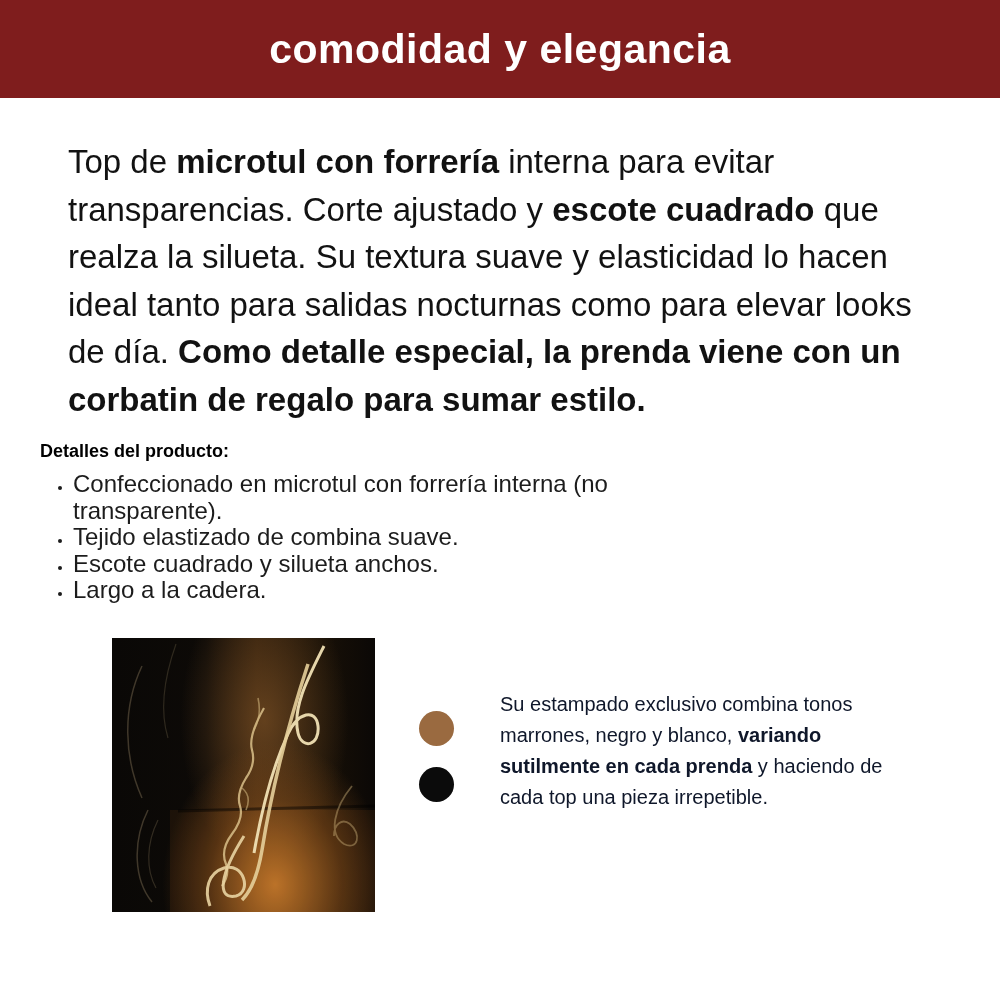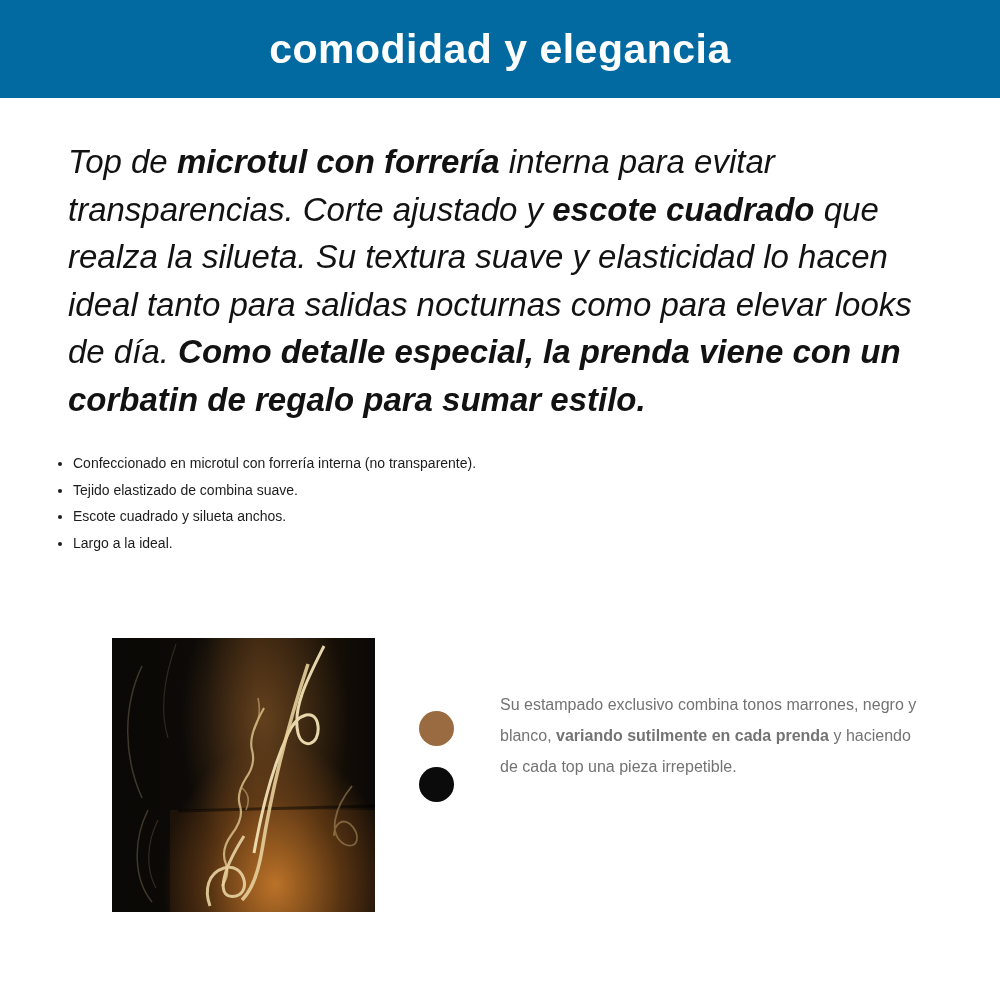--- a/index.html
+++ b/index.html
@@ -11,59 +11,58 @@
     height: 1000px;
     background: #ffffff;
     overflow: hidden;
   }
 
   
   .banner {
     position: absolute;
     top: 0; left: 0;
     width: 1000px; height: 98px;
-    background: #0369a1;
+    background: #7f1d1d;
     display: flex;
     align-items: center;
     justify-content: center;
   }
   .banner h1 {
     color: #ffffff;
     font-size: 41px;
     font-weight: 700;
     letter-spacing: 0.5px;
   }
 
   
   .intro {
     position: absolute;
     left: 68px; top: 138px;
     width: 868px;
     font-size: 33px;
     line-height: 47.5px;
     color: #121212;
-    font-style: italic;
   }
   .b { font-weight: 700; }
 
   
   .details {
     position: absolute;
     left: 40px; top: 441px;
     width: 570px;
   }
   .details h2 {
     font-size: 18px;
     font-weight: 700;
     color: #000000;
   }
   .details ul {
     margin-top: 9px;
     padding-left: 33px;
-    font-size: 14px;
+    font-size: 24px;
     line-height: 26.5px;
     color: #1c1c1c;
   }
   .details li::marker { font-size: 13px; }
 
   
   .fabric {
     position: absolute;
     left: 112px; top: 638px;
     width: 263px; height: 274px;
@@ -82,42 +81,43 @@
     border-radius: 50%;
   }
   .swatch.brown { left: 419px; top: 711px; background: #9a6a40; }
   .swatch.black { left: 419px; top: 767px; background: #0b0b0b; }
 
   
   .pattern {
     position: absolute;
     left: 500px; top: 689px;
     width: 424px;
-    font-size: 16px;
+    font-size: 20px;
     line-height: 31px;
-    color: #737373;
+    color: #0f172a;
   }
 </style>
 </head>
 <body>
 
 <div class="page">
 
   <header class="banner">
     <h1>comodidad y elegancia</h1>
   </header>
 
   <p class="intro"><span>Top de </span><span class="b">microtul con forrería</span><span> interna para evitar transparencias. Corte ajustado y </span><span class="b">escote cuadrado</span><span> que realza la silueta. Su textura suave y elasticidad lo hacen ideal tanto para salidas nocturnas como para elevar looks de día. </span><span class="b">Como detalle especial, la prenda viene con un corbatin de regalo para sumar estilo.</span></p>
 
   <section class="details">
+    <h2>Detalles del producto:</h2>
     <ul>
       <li>Confeccionado en microtul con forrería interna (no transparente).</li>
       <li>Tejido elastizado de combina suave.</li>
       <li>Escote cuadrado y silueta anchos.</li>
-      <li>Largo a la ideal.</li>
+      <li>Largo a la cadera.</li>
     </ul>
   </section>
 
   <div class="fabric">
     <svg viewBox="0 0 263 274" xmlns="http://www.w3.org/2000/svg">
 
       <rect x="58" y="172" width="205" height="102" fill="rgba(255,140,40,0.07)"></rect>
       <path d="M66,173 L263,168" stroke="rgba(0,0,0,0.45)" stroke-width="3" fill="none"></path>
 
       <path d="M212,8 C196,40 180,70 186,95 C190,112 208,108 206,88 C204,70 186,74 176,96 C160,130 150,170 142,215" stroke="#f0e0b4" stroke-width="3" fill="none" opacity="0.95"></path>

